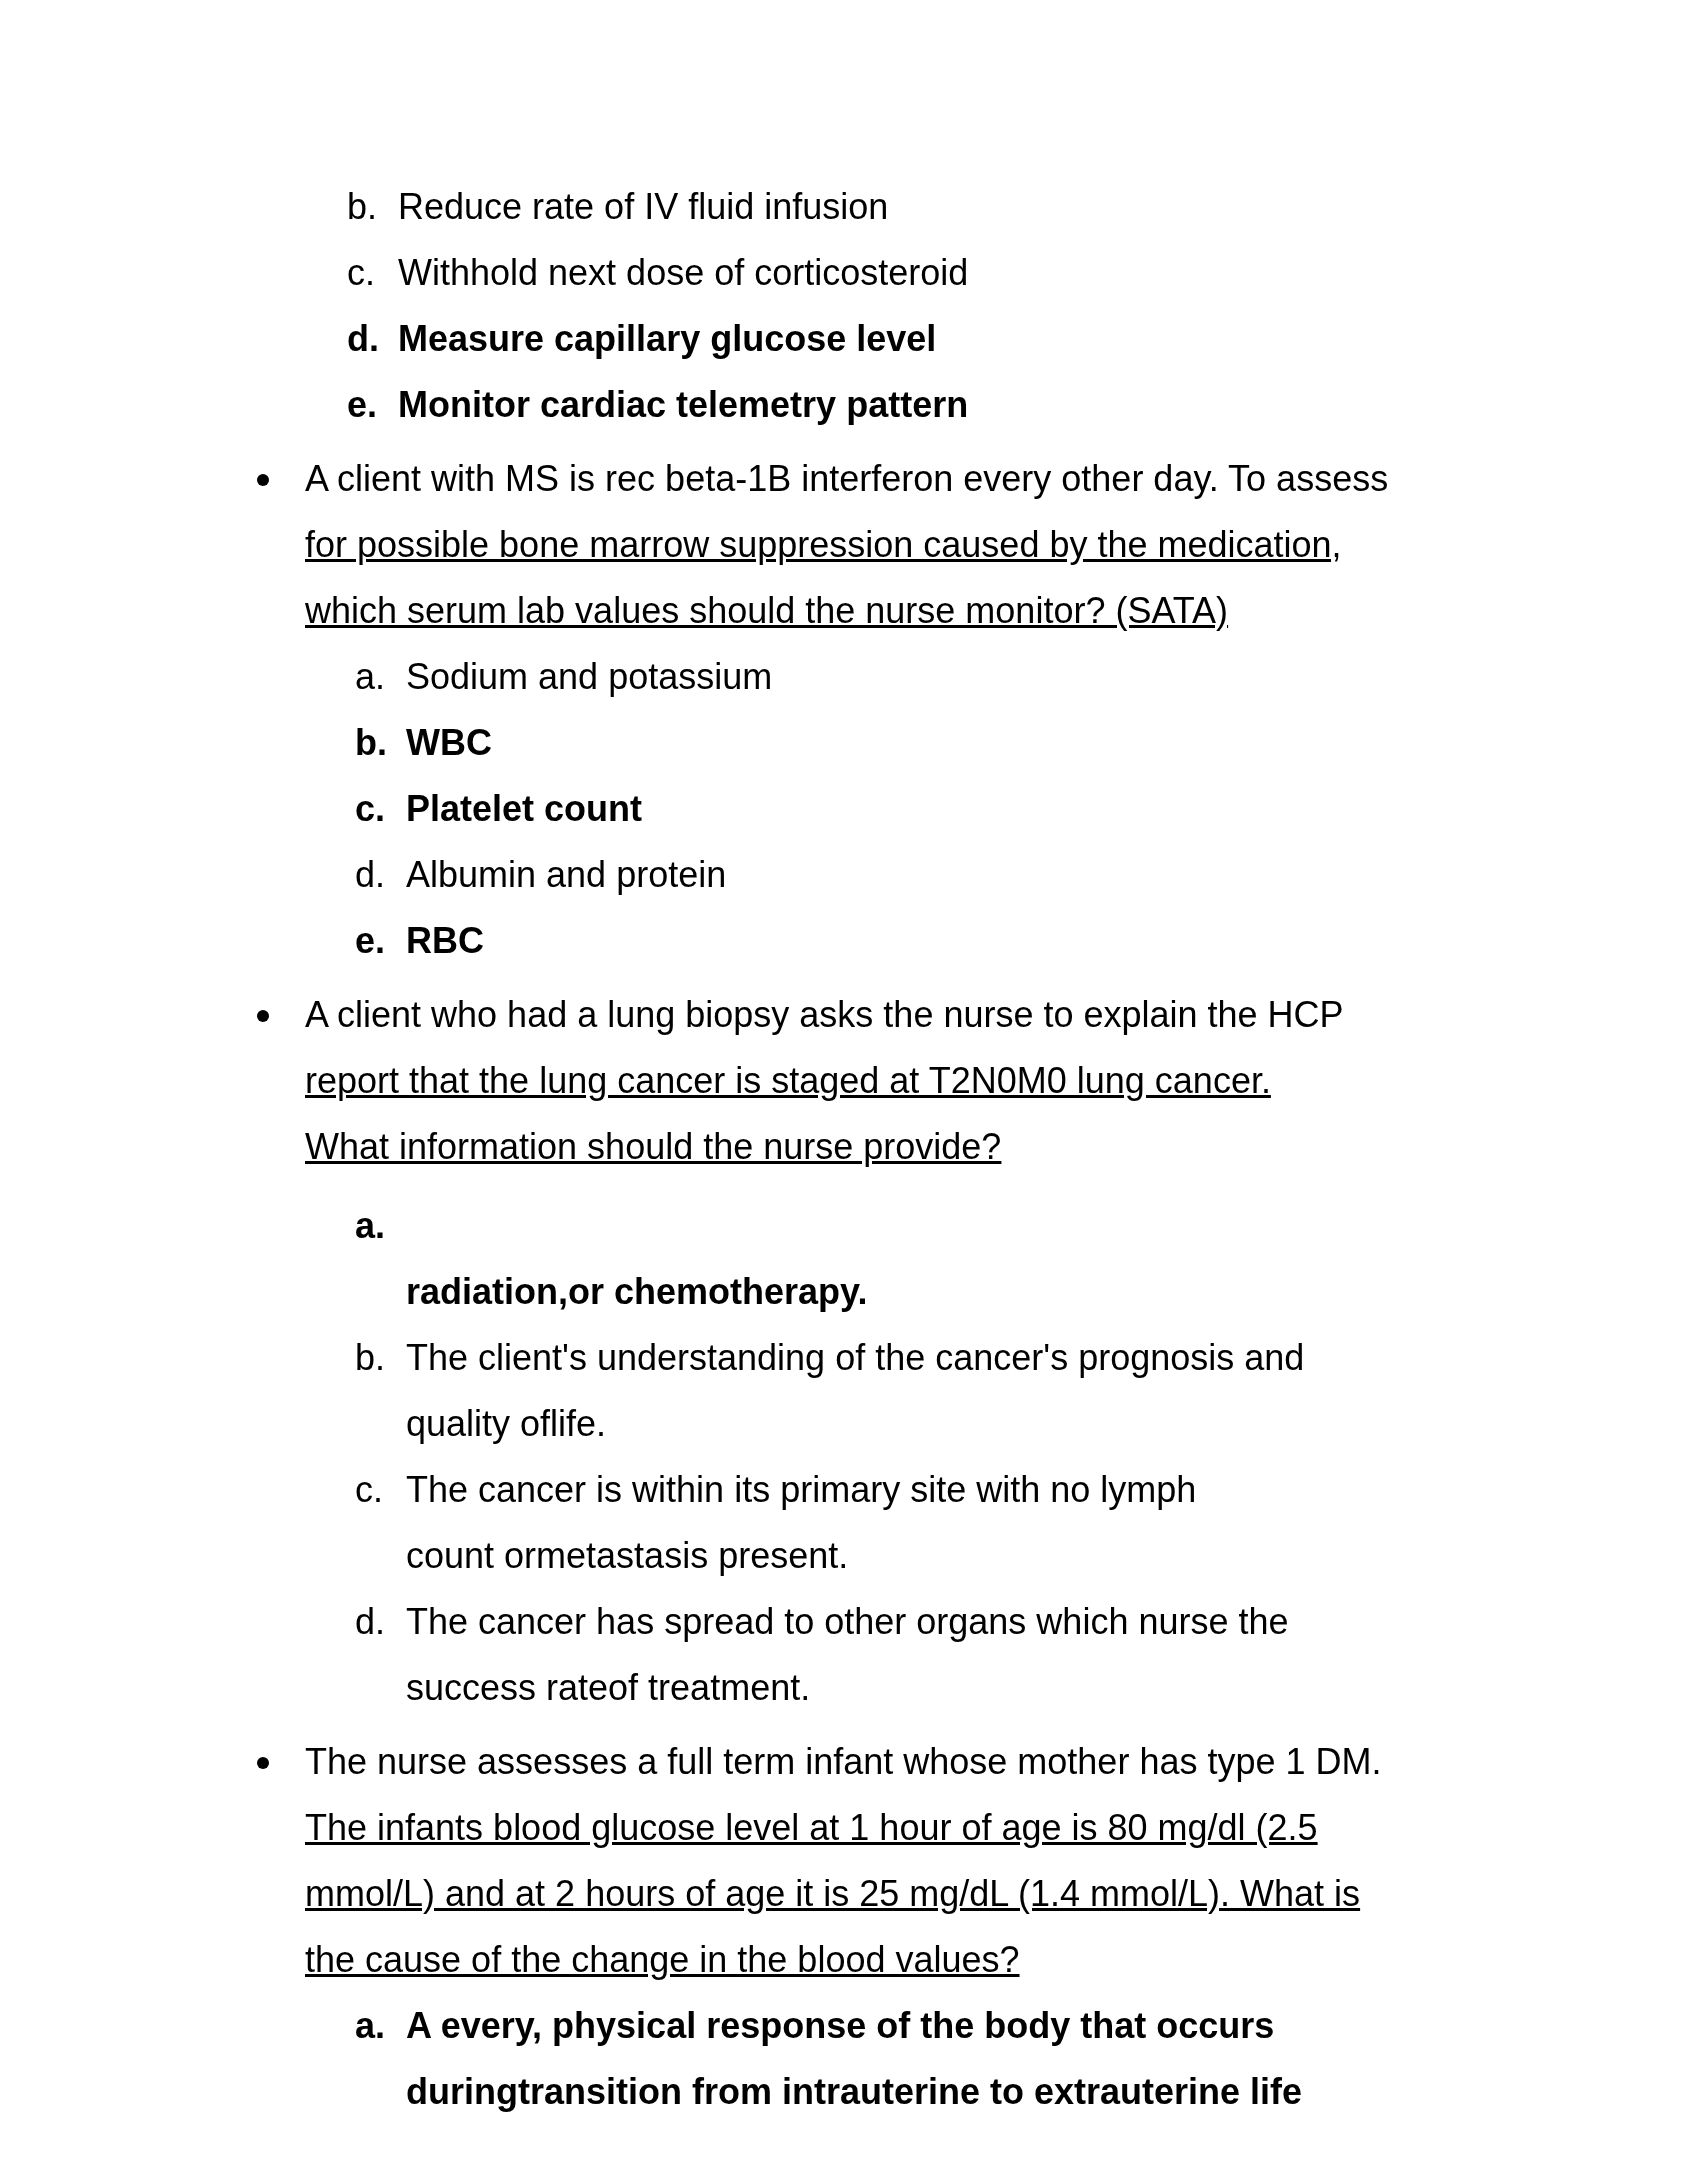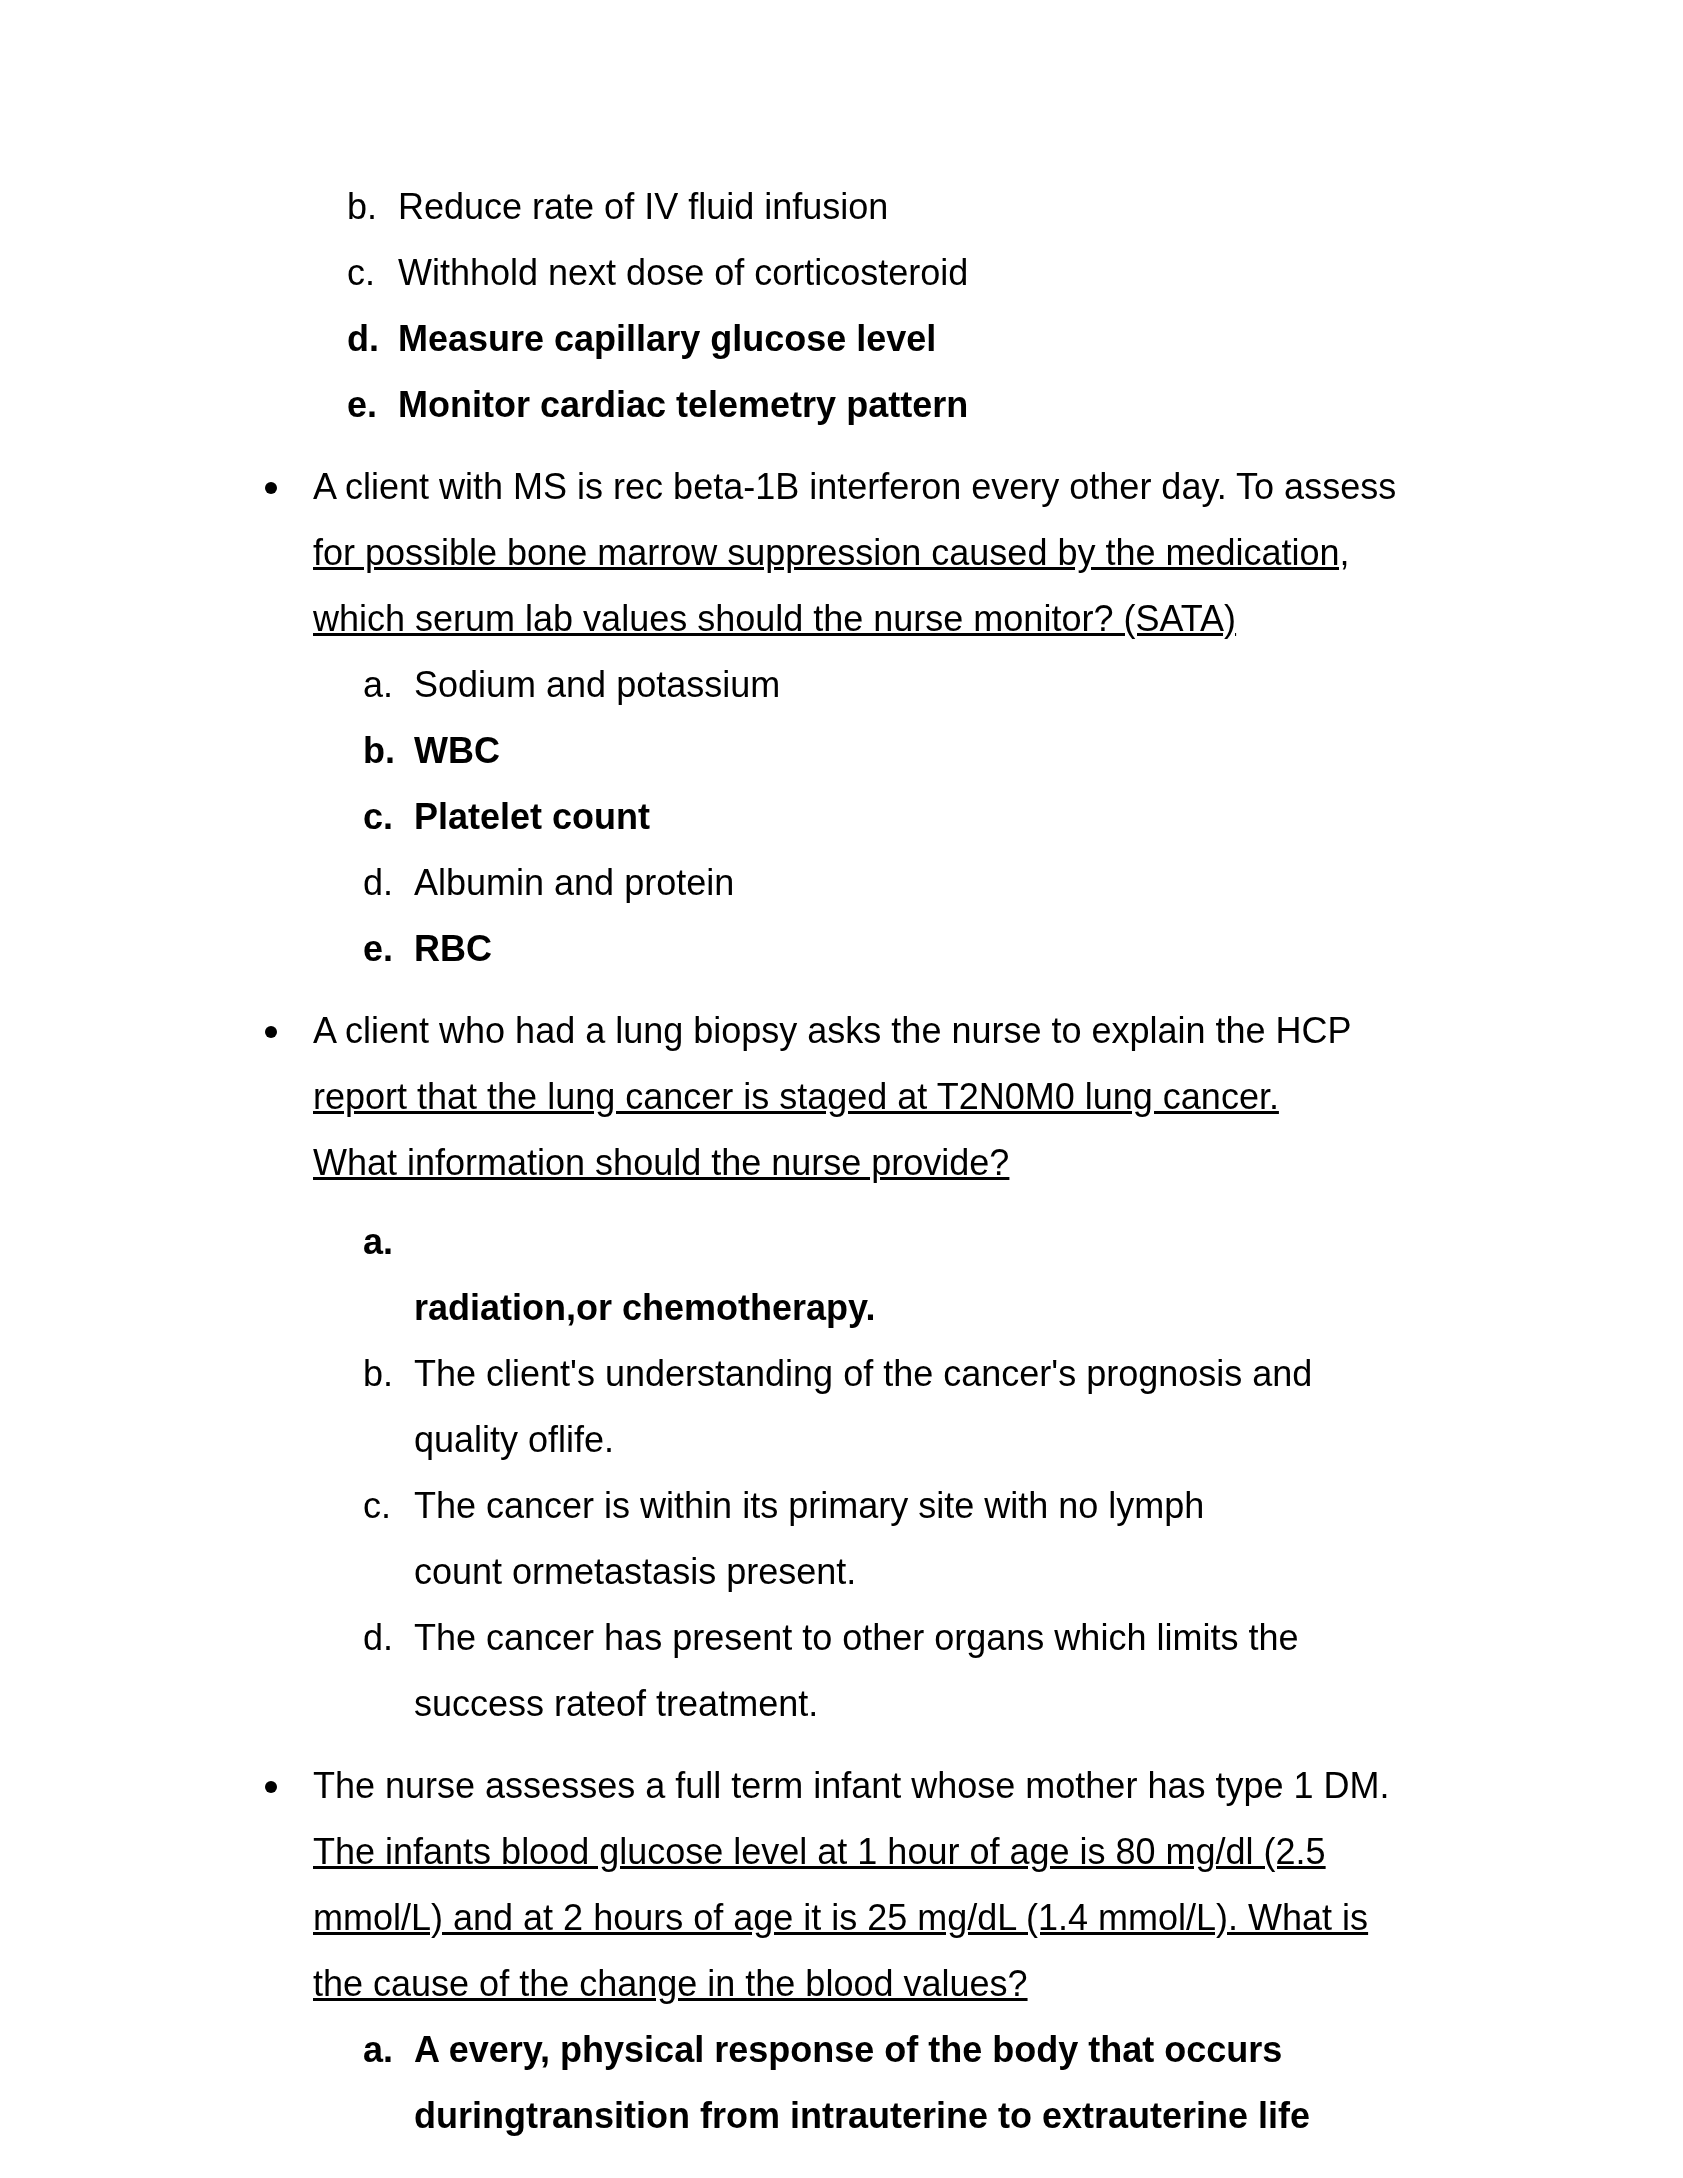--- a/index.html
+++ b/index.html
@@ -61,21 +61,21 @@
     }
     .opt-cont-line {
       padding-left: 398px;
     }
     .bold {
       font-weight: bold;
     }
     .gap {
       height: 13px;
     }
-    .question { margin: 16px; padding: 0; }
+    .question { margin: 8px; padding: 0; }
   </style>
 </head>
 <body>
 
 <div class="page">
   <div class="content">
 
     <div>
       <div class="line opt-line">
         <span class="opt-label">b.</span>
@@ -161,21 +161,21 @@
       <div class="line opt-line">
         <span class="opt-label">c.</span>
         <span>The cancer is within its primary site with no lymph</span>
       </div>
       <div class="line opt-cont-line">
         <span>count ormetastasis present.</span>
       </div>
 
       <div class="line opt-line">
         <span class="opt-label">d.</span>
-        <span>The cancer has present to other organs which limits the</span>
+        <span>The cancer has spread to other organs which nurse the</span>
       </div>
       <div class="line opt-cont-line">
         <span>success rateof treatment.</span>
       </div>
     </div>
 
     <div class="question">
       <div class="line bullet-line">
         <span class="bullet-dot"></span>
         <span>The nurse assesses a full term infant whose mother has type 1 DM.</span>

